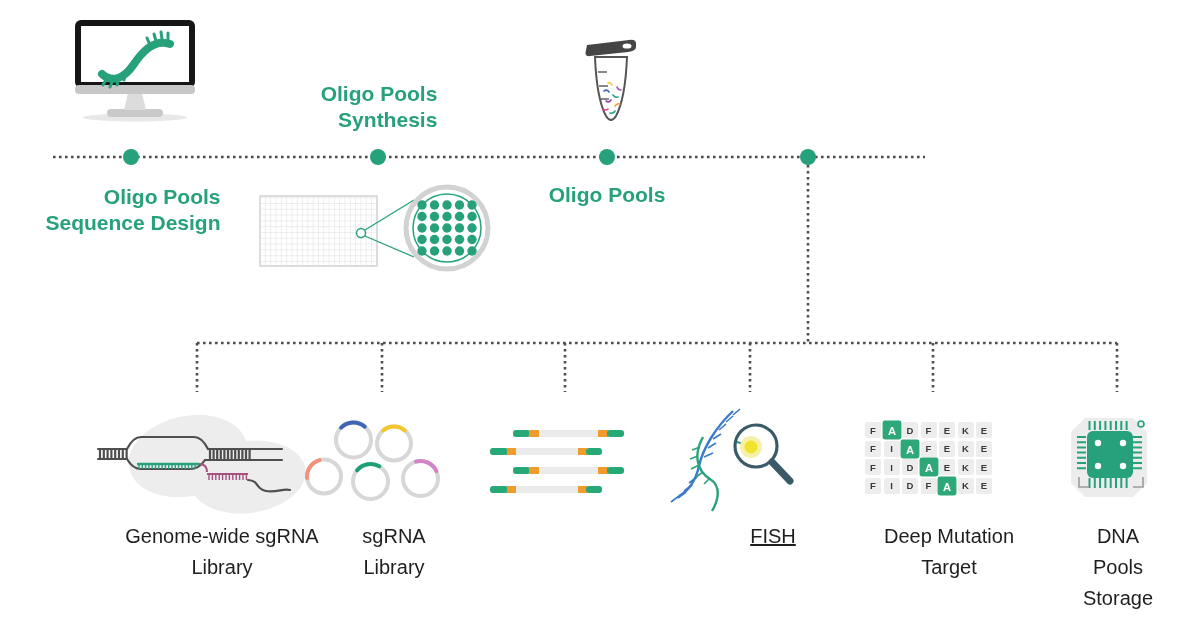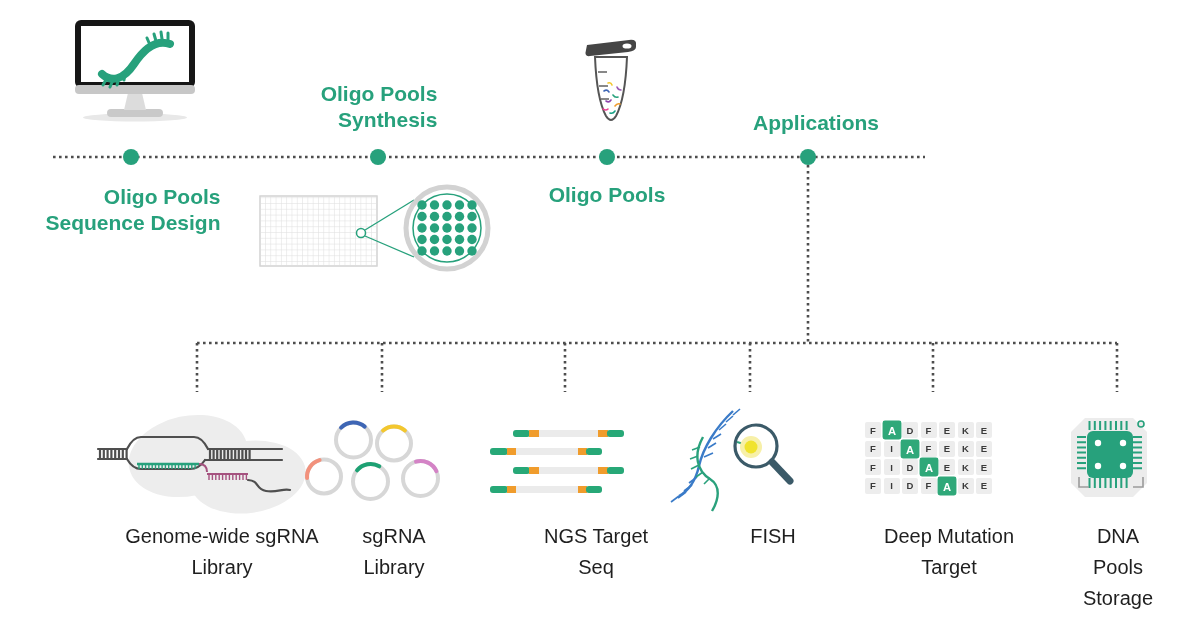--- a/index.html
+++ b/index.html
@@ -263,29 +263,26 @@
       <path d="M1143,477 V487 H1133"></path>
     </g>
   </g>
 </svg>
 
 <div class="glabel" style="left:133px; top:184px;">Oligo Pools
 Sequence Design</div>
 <div class="glabel" style="left:379px; top:81px;">Oligo Pools
 Synthesis</div>
 <div class="glabel" style="left:607px; top:182px;">Oligo Pools</div>
-<div class="glabel" style="left:816px; top:110px;">Applications</div>
 
 <div class="alabel" style="left:190px;">Genome-wide sgRNA
 Library</div>
 <div class="alabel" style="left:362px;">sgRNA
 Library</div>
-<div class="alabel" style="left:564px;">NGS Target
-Seq</div>
-<div class="alabel" style="left:741px;">FISH</div>
+<div class="alabel" style="left:741px;text-decoration:underline;">FISH</div>
 <div class="alabel" style="left:917px;">Deep Mutation
 Target</div>
 <div class="alabel" style="left:1086px;">DNA Pools
 Storage</div>
 
 <div class="mut-grid">
   <span class="tile">F</span>
   <span class="tile hl">A</span>
   <span class="tile">D</span>
   <span class="tile">F</span>

